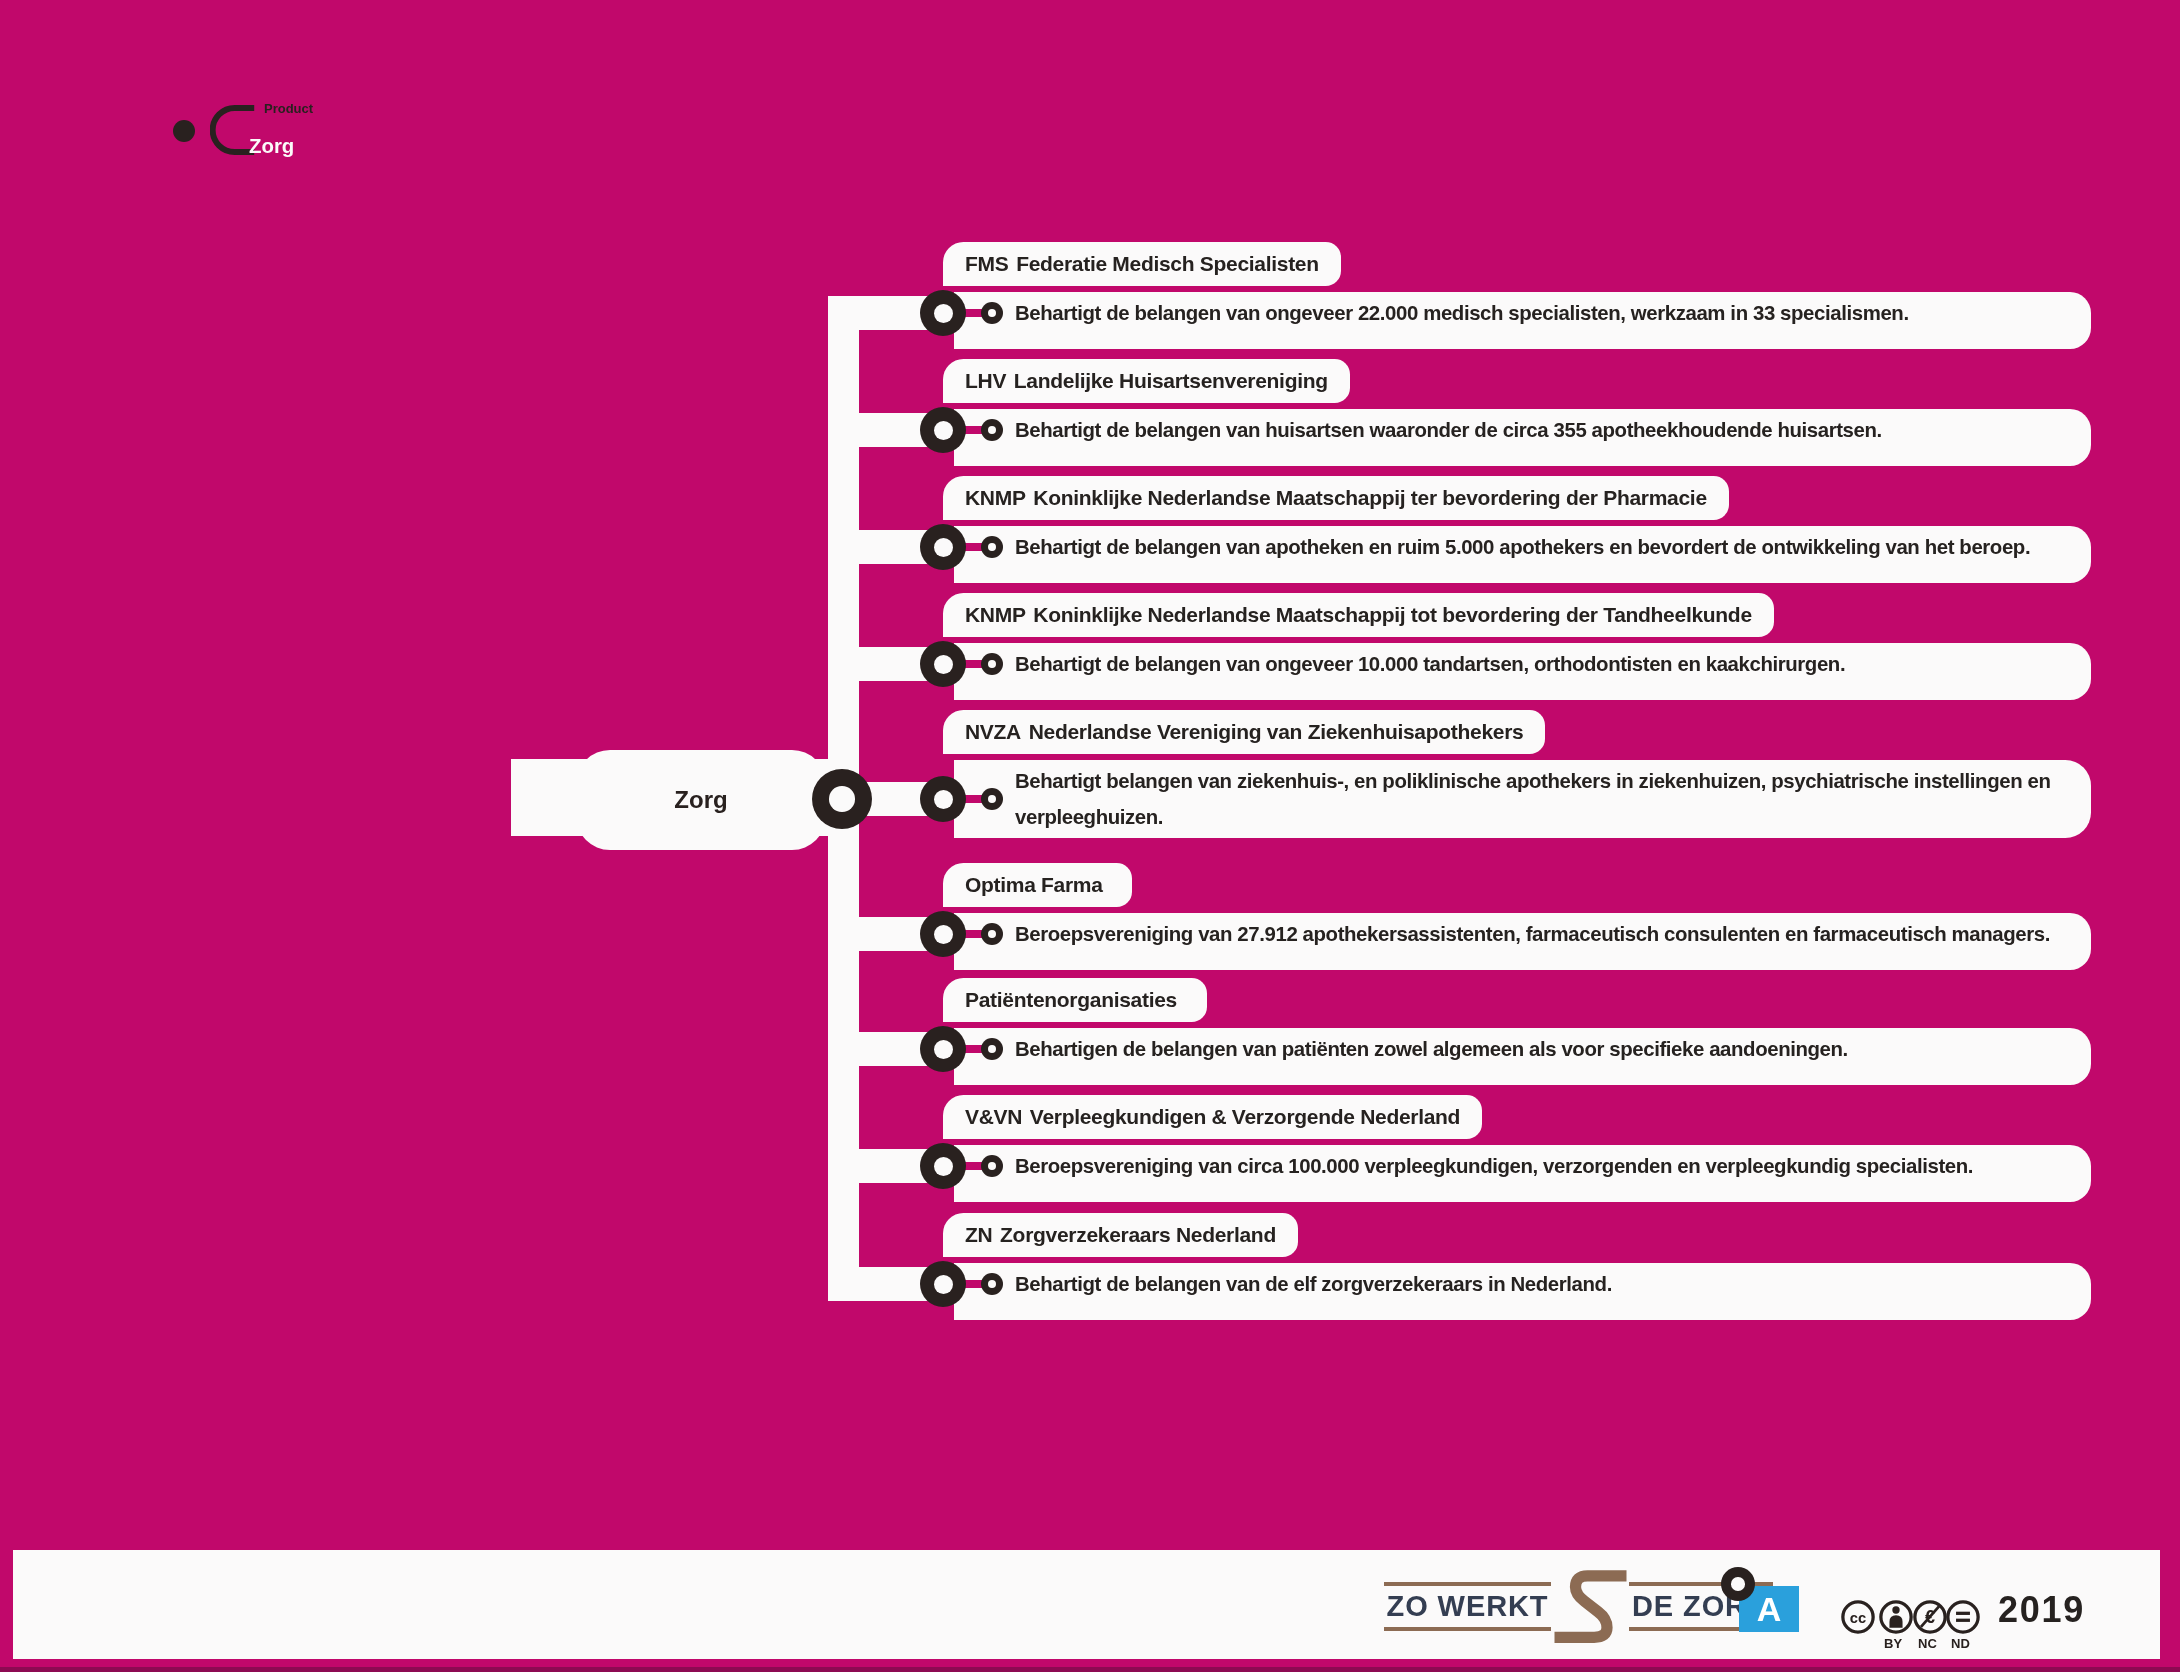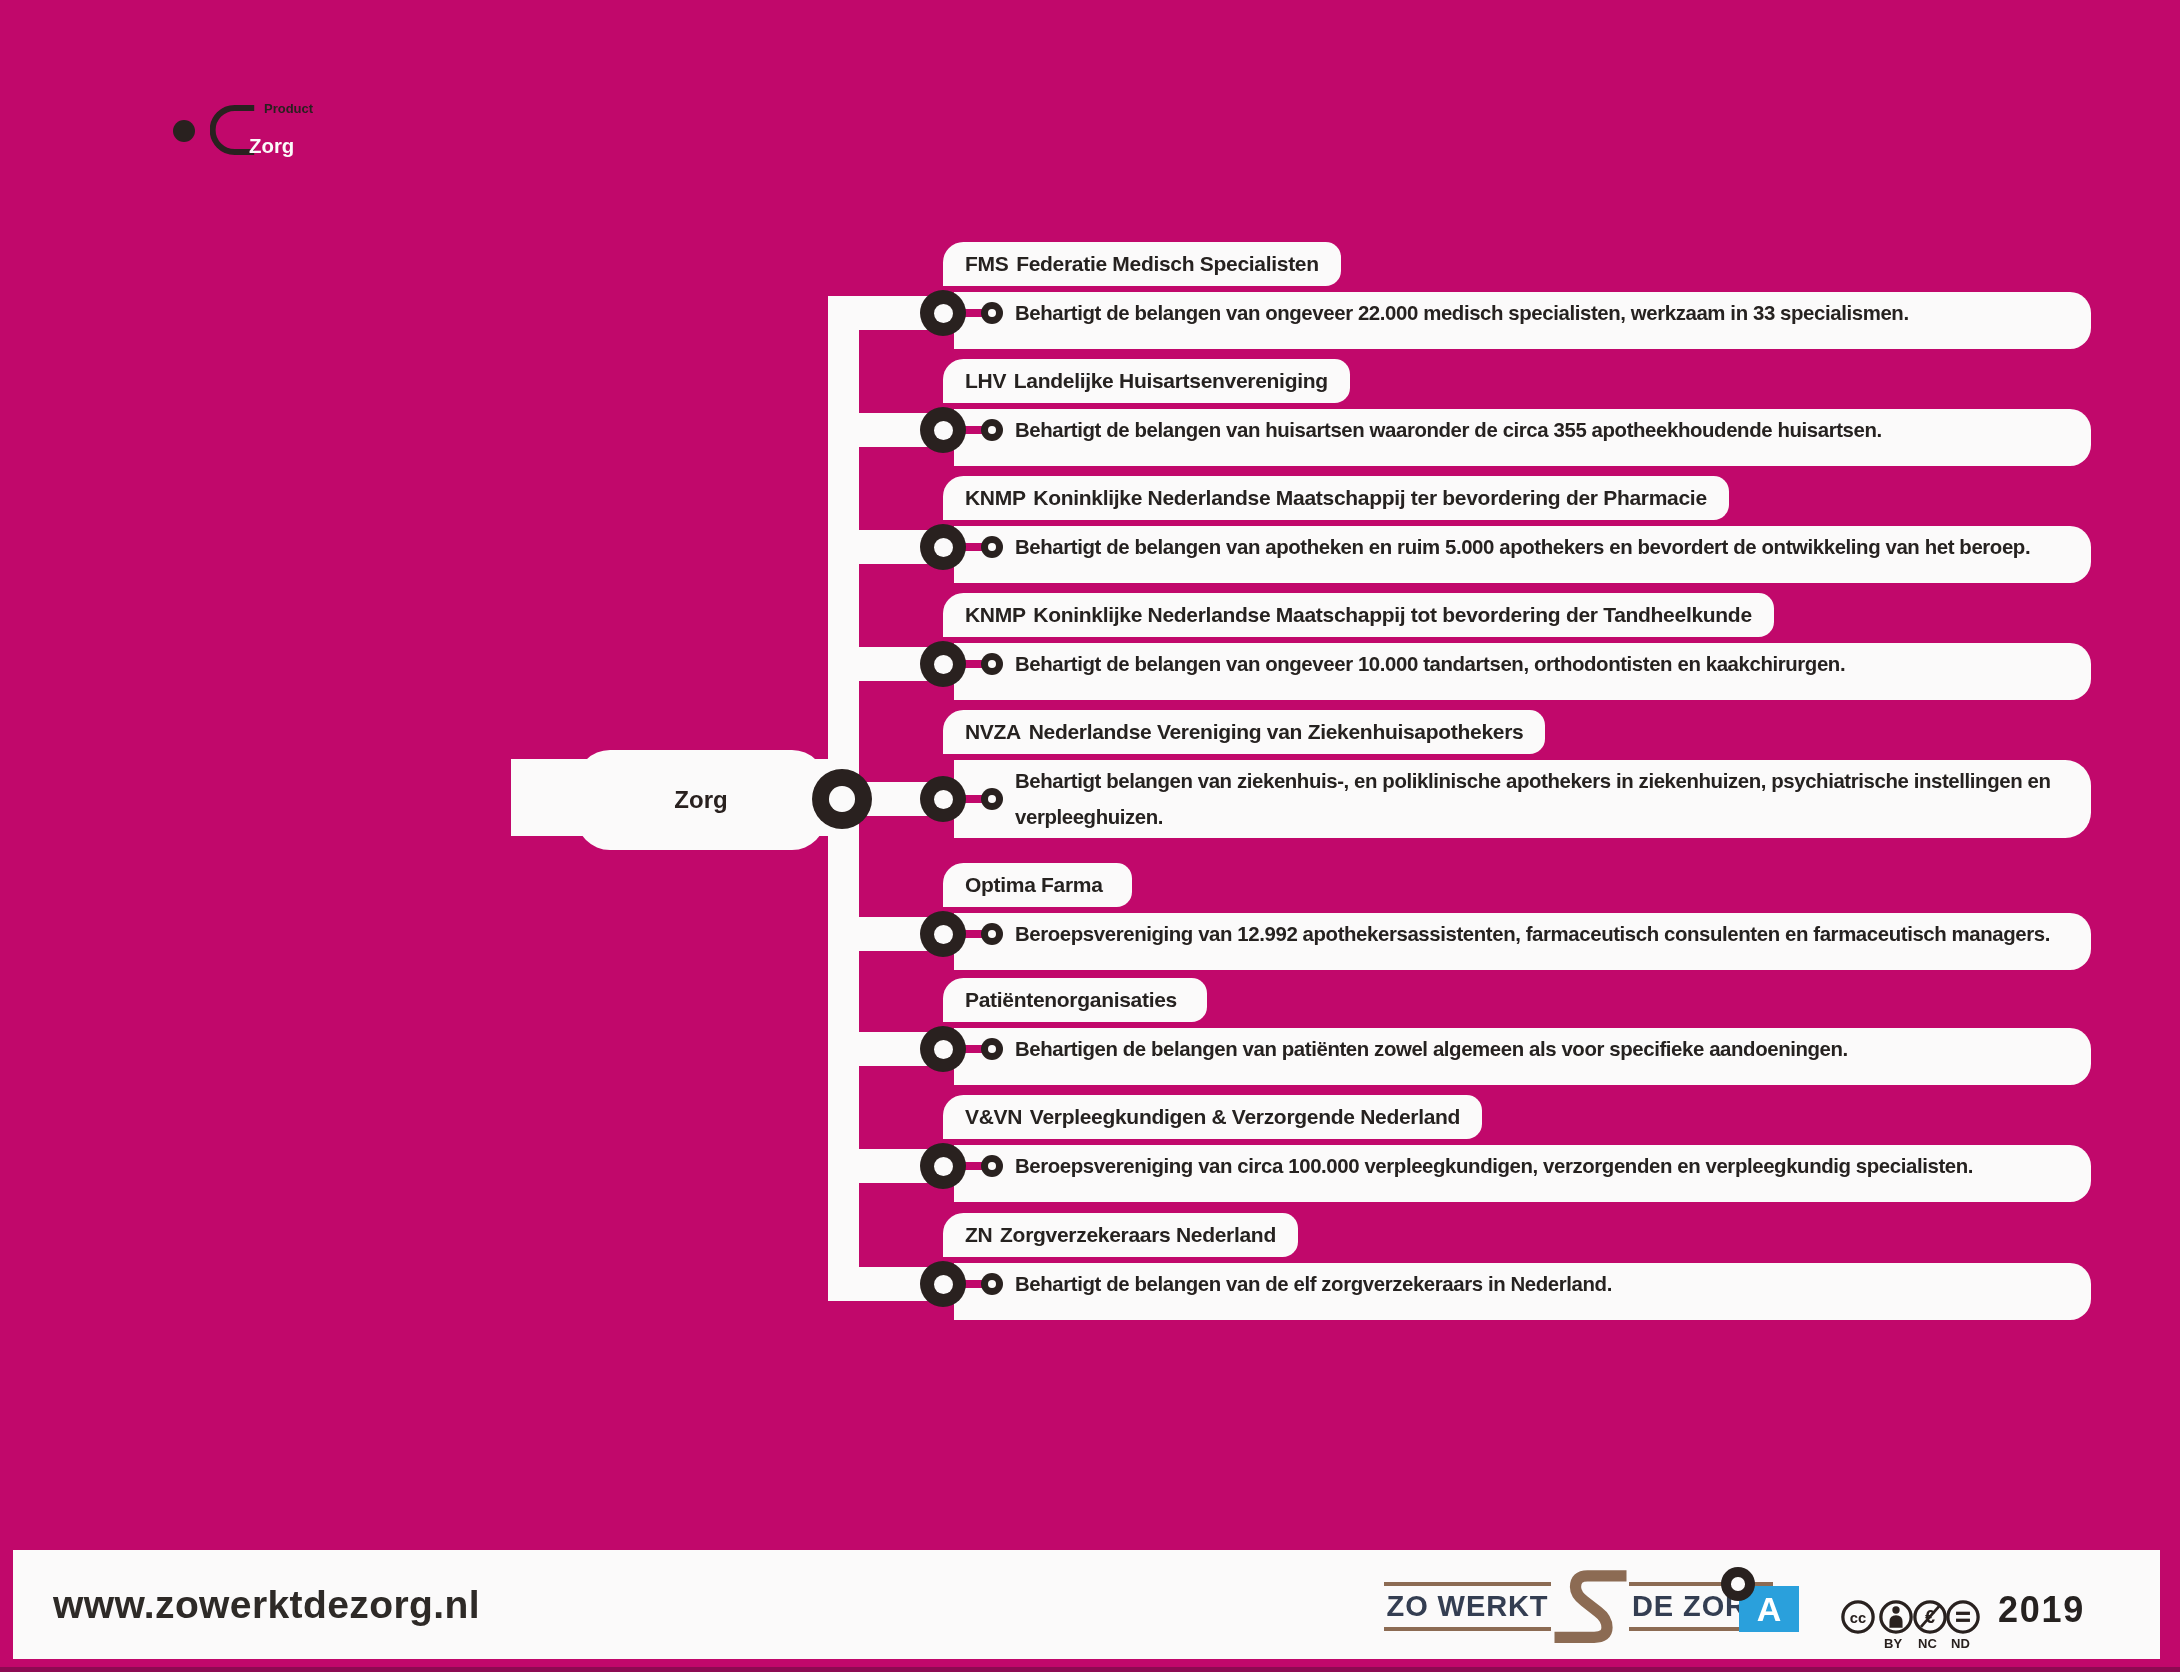--- a/index.html
+++ b/index.html
@@ -155,21 +155,21 @@
         <i></i>
       </div>
     <div class="donut sm">
         <i></i>
       </div>
     <div class="title"><span class="abbr">NVZA</span><span class="orgname">Nederlandse Vereniging van Ziekenhuisapothekers</span></div>
   </div>
 
   <div class="row" style="top:934px">
     <div class="branch"></div>
-    <div class="bar">Beroepsvereniging van 12.992 apothekersassistenten, farmaceutisch consulenten en farmaceutisch managers.</div>
+    <div class="bar">Beroepsvereniging van 27.912 apothekersassistenten, farmaceutisch consulenten en farmaceutisch managers.</div>
     <div class="stub"></div>
     <div class="donut big">
         <i></i>
       </div>
     <div class="donut sm">
         <i></i>
       </div>
     <div class="title"><span class="abbr">Optima Farma</span><span class="orgname"></span></div>
   </div>
 
@@ -210,21 +210,20 @@
         <i></i>
       </div>
     <div class="title"><span class="abbr">ZN</span><span class="orgname">Zorgverzekeraars Nederland</span></div>
   </div>
 
   <div class="donut hub">
       <i></i>
     </div>
 
   <div class="footer-bar"></div>
-  <div class="url">www.zowerktdezorg.nl</div>
 
   <div class="logo">
     <span class="logo-text">ZO WERKT</span>
     <svg class="logo-two" viewBox="0 0 100 100">
       <path d="M98 9 H46 Q30 9 30 24 Q30 34 42 43 L60 57 Q72 66 72 78 Q72 91 55 91 H2" fill="none" stroke="#8c6b53" stroke-width="15"></path>
     </svg>
     <span class="logo-text">DE ZORG</span>
   </div>
 
   <div class="donut a-donut">

